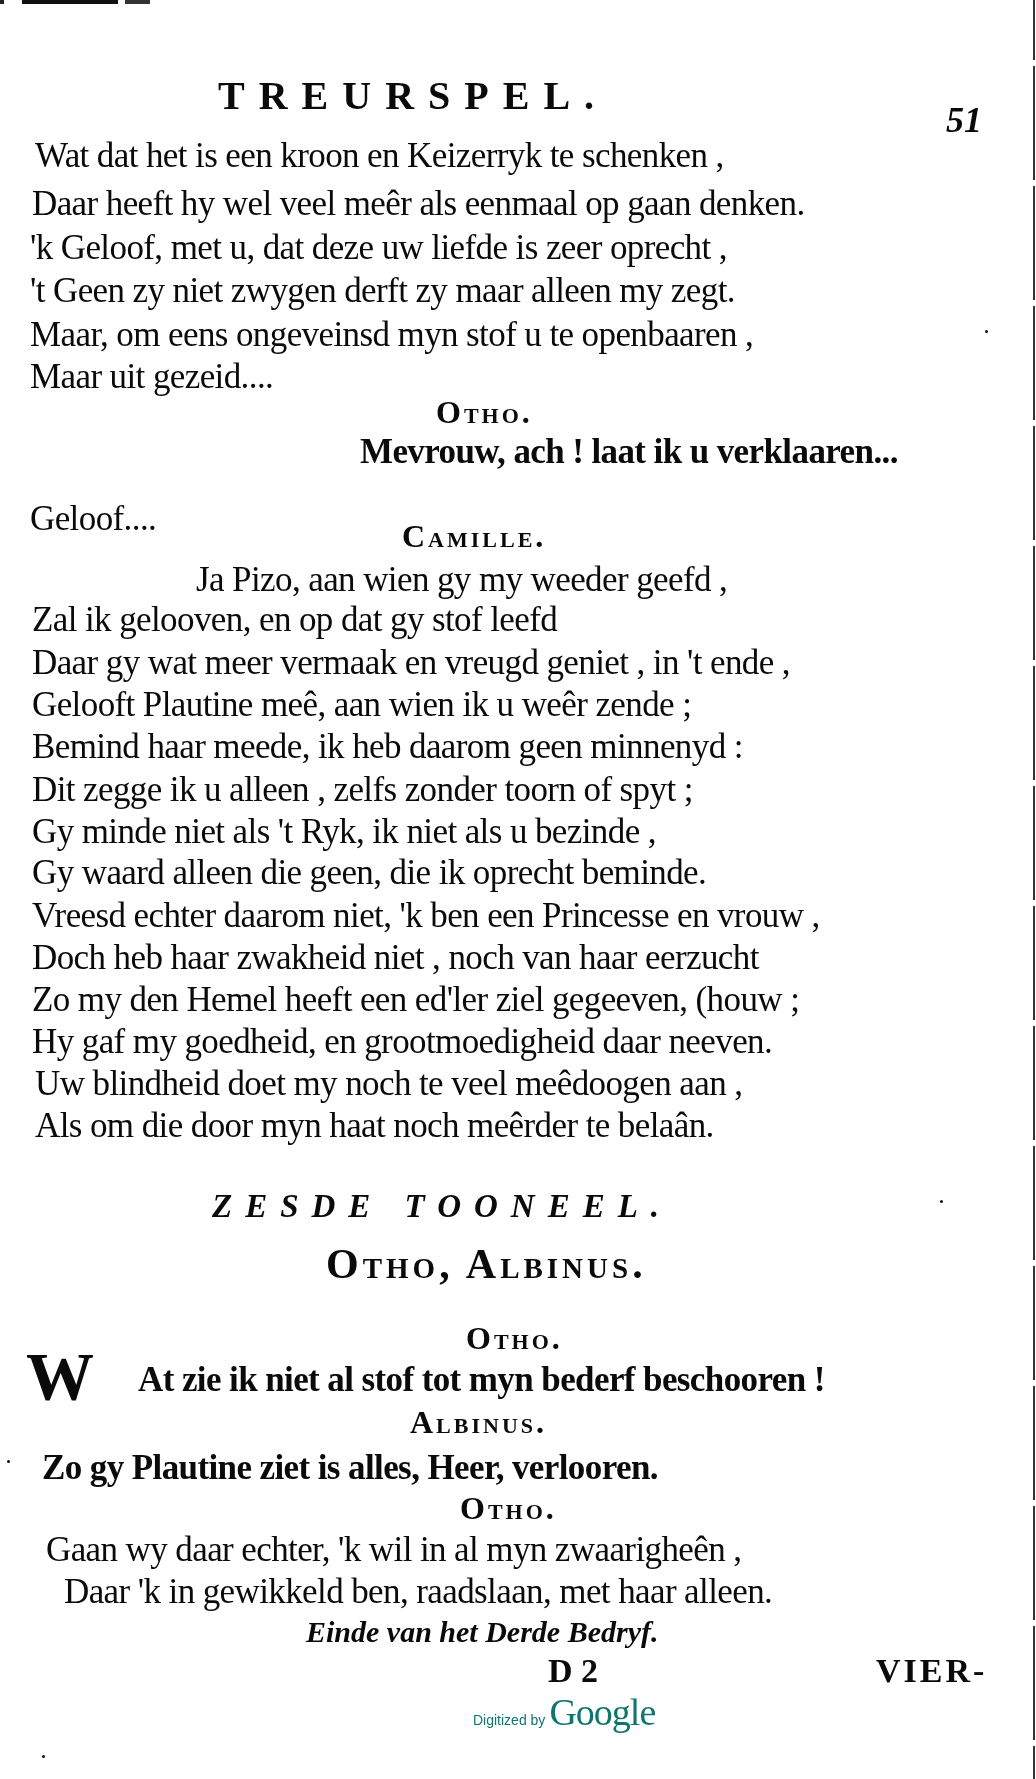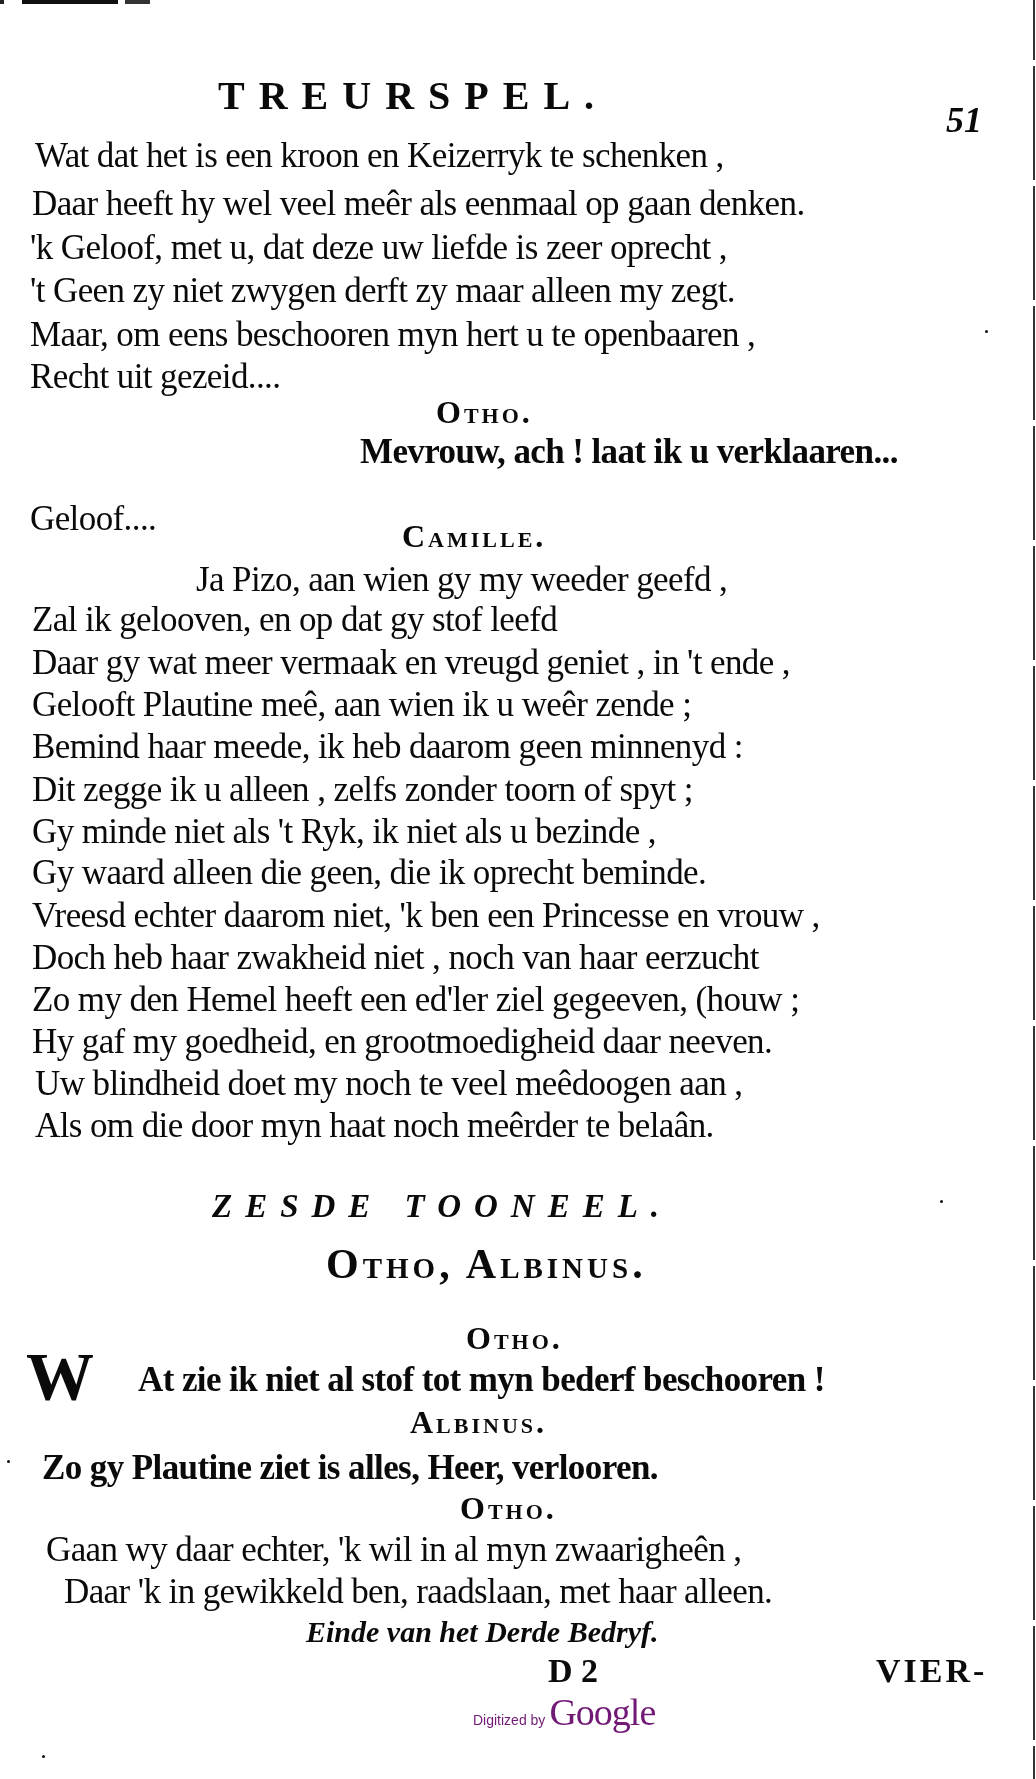--- a/index.html
+++ b/index.html
@@ -15,21 +15,21 @@
   .folio { position: absolute; left: 946px; top: 10px; font-size: 36px; font-weight: bold; font-style: italic; margin-top: 17px; }
   .line { position: absolute; white-space: nowrap; font-size: 35px; line-height: 40px; letter-spacing: -0.6px; }
   .spk { position: absolute; white-space: nowrap; font-size: 32px; line-height: 40px; font-weight: bold; letter-spacing: 3px; font-variant: small-caps; }
   .bold { font-weight: bold; }
   .scene { position: absolute; white-space: nowrap; font-size: 33px; font-weight: bold; letter-spacing: 13px; font-style: italic; }
   .cast { position: absolute; white-space: nowrap; font-size: 42px; font-variant: small-caps; letter-spacing: 4px; font-weight: bold; }
   .dropcap { position: absolute; font-size: 68px; font-weight: bold; line-height: 68px; }
   .endact { position: absolute; white-space: nowrap; font-size: 30px; font-style: italic; font-weight: bold; }
   .sig { position: absolute; white-space: nowrap; font-size: 34px; font-weight: bold; }
   .catch { position: absolute; white-space: nowrap; font-size: 34px; font-weight: bold; letter-spacing: 3px; }
-  .watermark { position: absolute; left: 473px; top: 1690px; color: #701a75; white-space: nowrap; }
+  .watermark { position: absolute; left: 473px; top: 1690px; color: #0f766e; white-space: nowrap; }
   .watermark .small { font-family: "Liberation Sans", sans-serif; font-size: 14px; }
   .watermark .big { font-family: "Liberation Serif", serif; font-size: 38px; letter-spacing: -1px; }
   .speck { position: absolute; width: 3px; height: 3px; background: #111; border-radius: 50%; }
 </style>
 </head>
 <body>
 
 <div class="page">
 
   <div class="topmark"></div>
@@ -38,22 +38,22 @@
   <div class="header">
     <div class="runhead">TREURSPEL.</div>
     <div class="folio">51</div>
   </div>
 
   <div>
     <div class="line" style="left:35px; top:136px;">Wat dat het is een kroon en Keizerryk te schenken ,</div>
     <div class="line" style="left:32px; top:184px;">Daar heeft hy wel veel meêr als eenmaal op gaan denken.</div>
     <div class="line" style="left:30px; top:228px;">'k Geloof, met u, dat deze uw liefde is zeer oprecht ,</div>
     <div class="line" style="left:30px; top:271px;">'t Geen zy niet zwygen derft zy maar alleen my zegt.</div>
-    <div class="line" style="left:30px; top:315px;">Maar, om eens beschooren myn hert u te openbaaren ,</div>
-    <div class="line" style="left:30px; top:357px;">Recht uit gezeid....</div>
+    <div class="line" style="left:30px; top:315px;">Maar, om eens ongeveinsd myn stof u te openbaaren ,</div>
+    <div class="line" style="left:30px; top:357px;">Maar uit gezeid....</div>
   </div>
 
   <div>
     <div class="spk" style="left:436px; top:392px;">Otho.</div>
     <div class="line bold" style="left:360px; top:432px;">Mevrouw, ach ! laat ik u verklaaren...</div>
     <div class="line" style="left:30px; top:475px;margin-top:24px;">Geloof....</div>
   </div>
 
   <div>
     <div class="spk" style="left:402px; top:516px;">Camille.</div>

